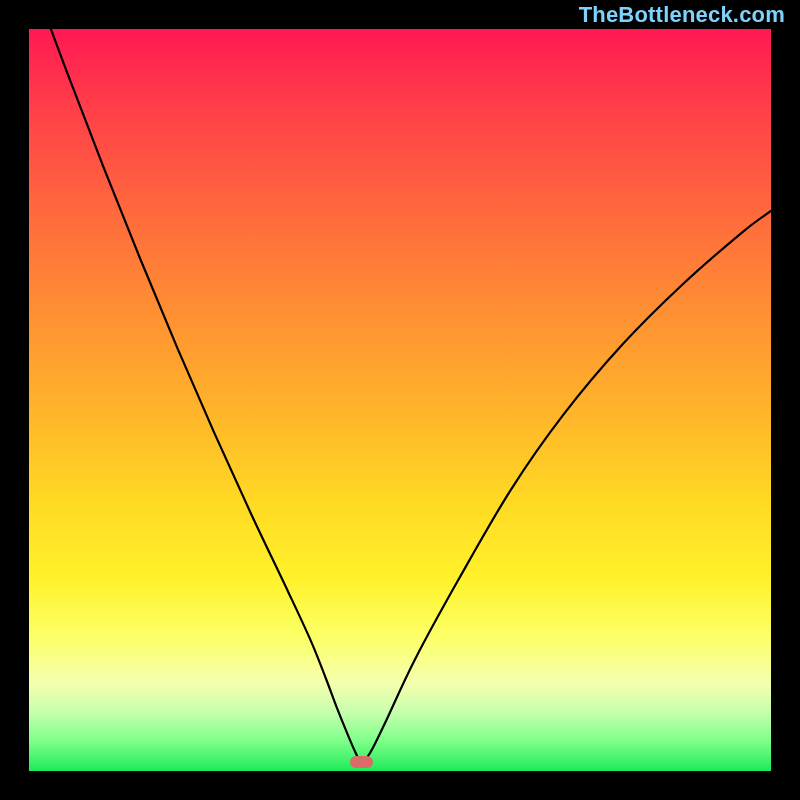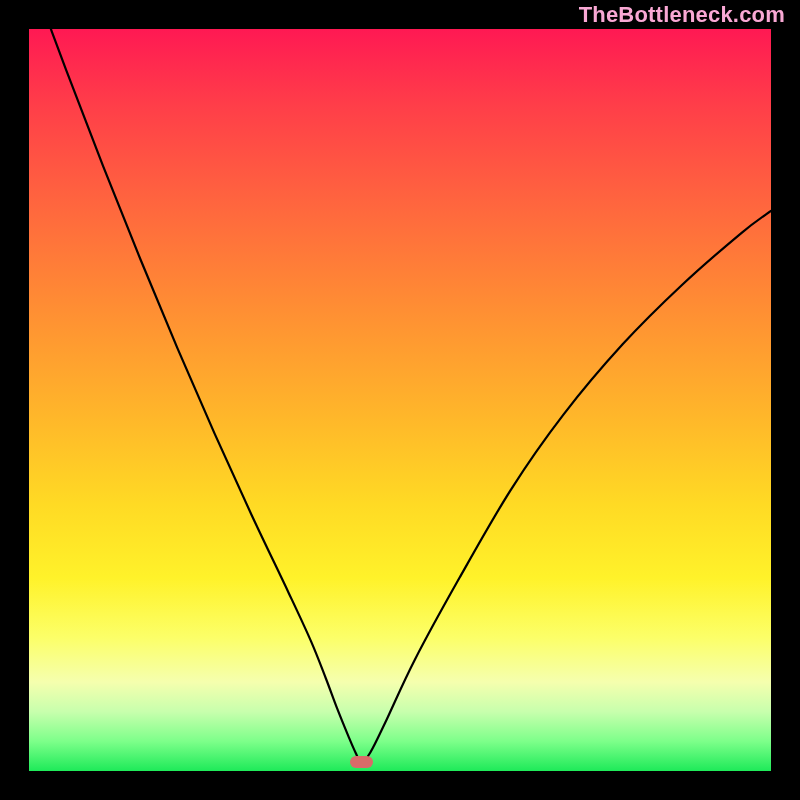--- a/index.html
+++ b/index.html
@@ -51,21 +51,21 @@
   }
   .marker {
     position: absolute;
     border-radius: 999px;
     background: #d96b69;
   }
   .watermark {
     position: absolute;
     top: 2px;
     right: 15px;
-    color: #f9a8d4;
+    color: #7dd3fc;
     font-size: 22px;
     font-weight: 600;
     letter-spacing: 0.2px;
   }
 </style>
 </head>
 <body>
 
 <div class="frame">
   <div class="watermark">TheBottleneck.com</div>

